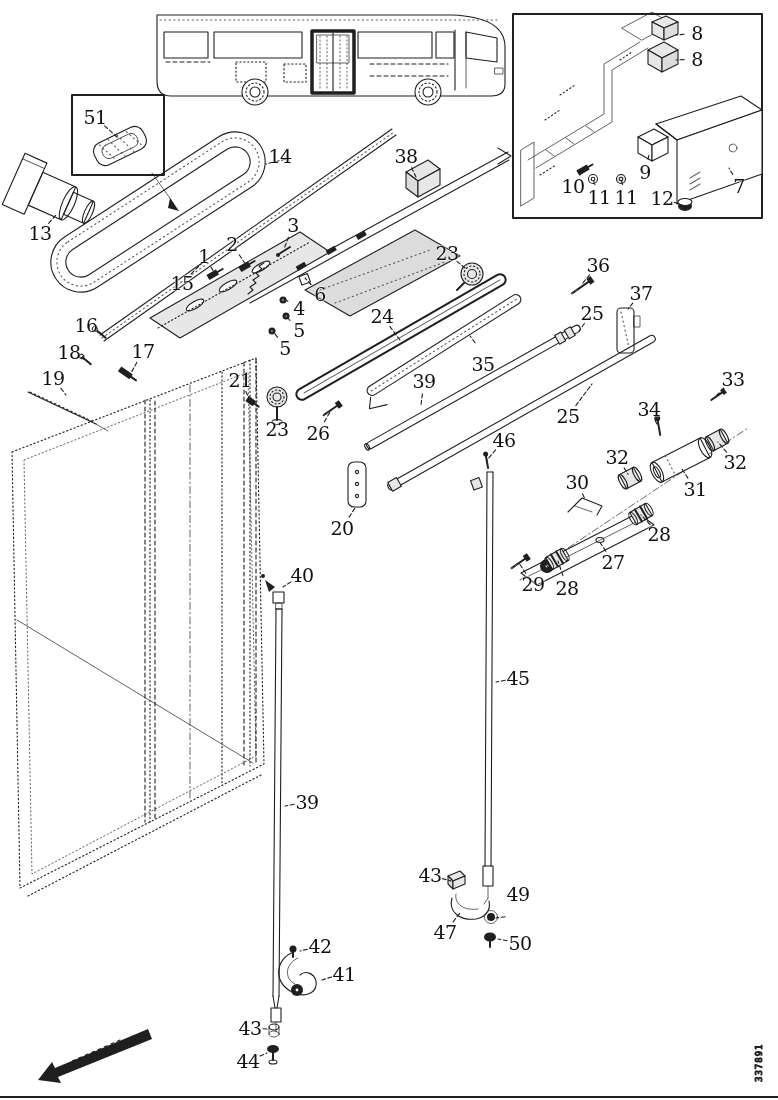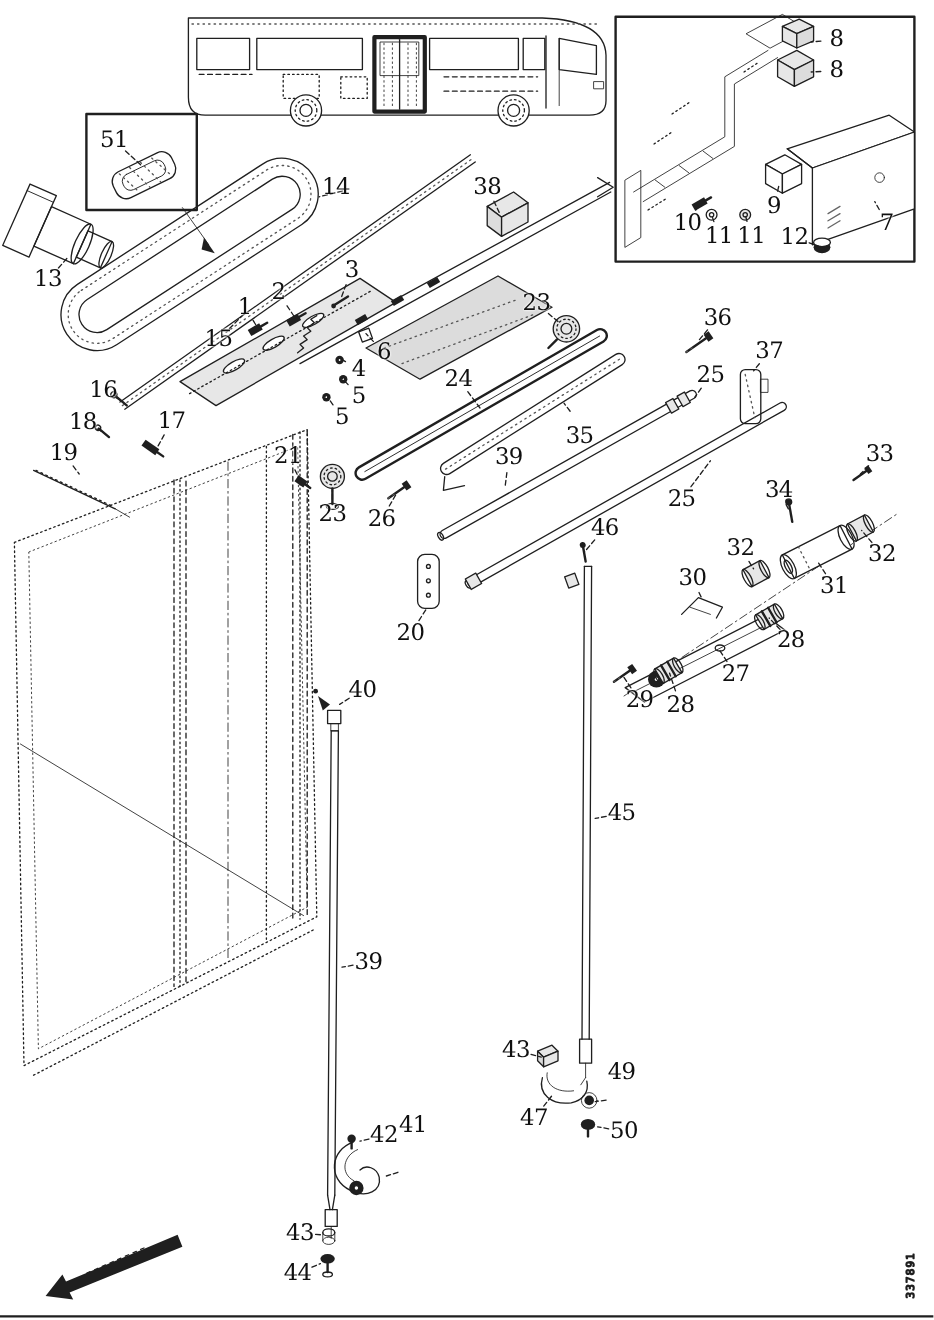--- a/index.html
+++ b/index.html
@@ -541,16 +541,16 @@
     <div class="callout" style="left: 533px; top: 584px;">29</div>
     <div class="callout" style="left: 567px; top: 588px;">28</div>
     <div class="callout" style="left: 302px; top: 575px;">40</div>
     <div class="callout" style="left: 307px; top: 802px;">39</div>
     <div class="callout" style="left: 518px; top: 678px;">45</div>
     <div class="callout" style="left: 430px; top: 875px;">43</div>
     <div class="callout" style="left: 445px; top: 932px;">47</div>
     <div class="callout" style="left: 518px; top: 894px;">49</div>
     <div class="callout" style="left: 520px; top: 943px;">50</div>
     <div class="callout" style="left: 320px; top: 946px;">42</div>
-    <div class="callout" style="left: 344px; top: 938px;">41</div>
+    <div class="callout" style="left: 344px; top: 974px;">41</div>
     <div class="callout" style="left: 250px; top: 1028px;">43</div>
     <div class="callout" style="left: 248px; top: 1061px;">44</div>
   </div>
 
 </body></html>

